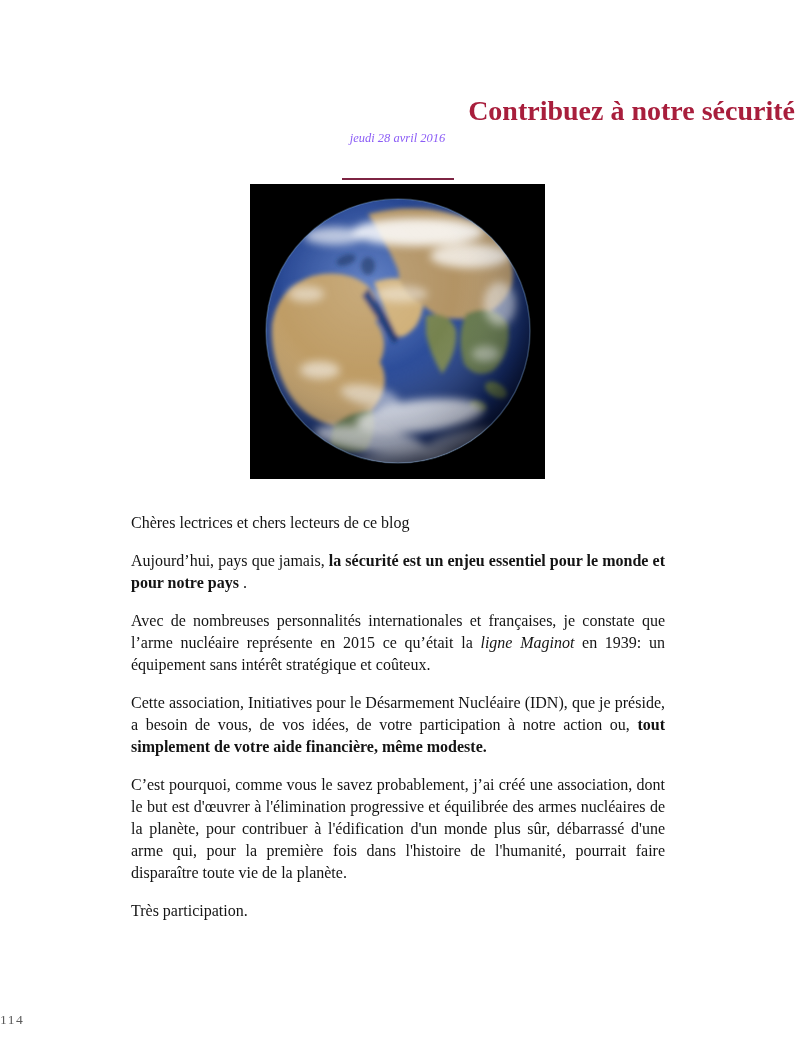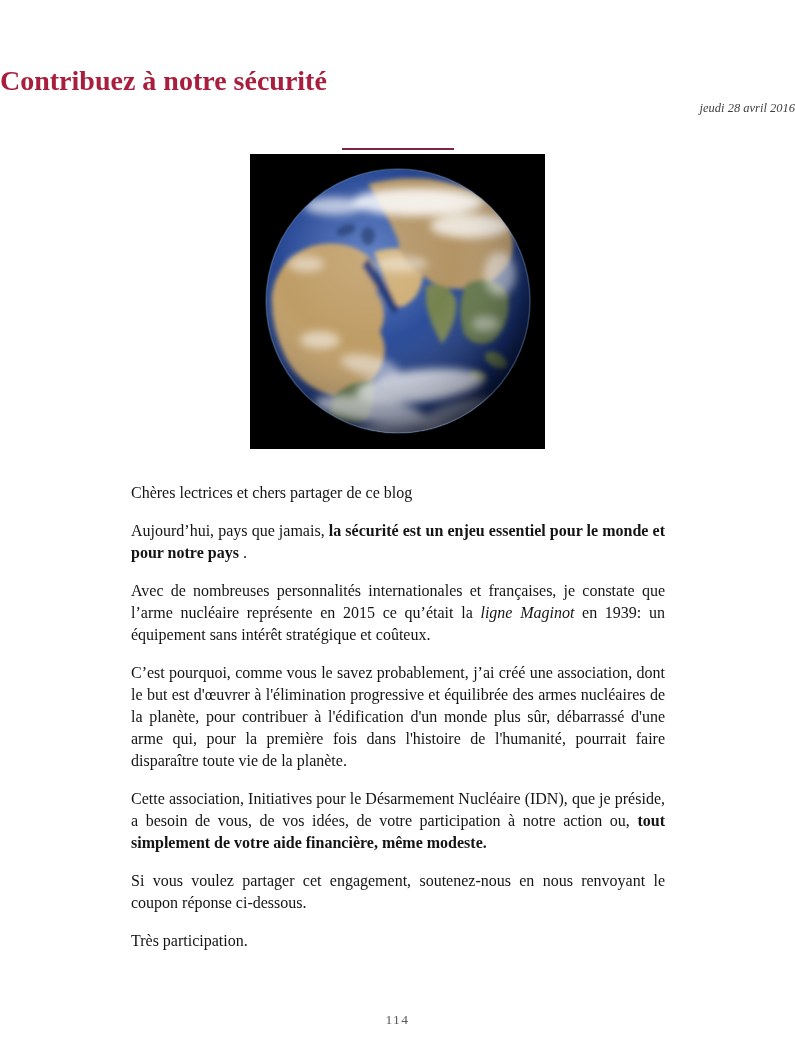--- a/index.html
+++ b/index.html
@@ -1,45 +1,45 @@
 <!DOCTYPE html>
 <html><head>
 <meta charset="utf-8">
 <style>
   html,body{margin:0;padding:0;background:#ffffff;}
   .page{
     position:relative;width:795px;height:1063px;background:#ffffff;overflow:hidden;
     font-family:"Liberation Serif","DejaVu Serif",serif;color:#141414;
   }
   .title{
-    margin:0;padding-top:65px;text-align:left;
+    margin:0;padding-top:95px;text-align:right;
     font-size:28px;line-height:32px;font-weight:bold;color:#a81e3c;
     font-family:"Liberation Serif","DejaVu Serif",serif;
   }
   .date{
-    text-align:right;font-style:italic;font-size:12.5px;line-height:16px;
-    margin-top:3px;color:#404040;
+    text-align:center;font-style:italic;font-size:12.5px;line-height:16px;
+    margin-top:3px;color:#8b5cf6;
   }
   .rule{
     width:112px;border:none;border-top:2px solid #7d2443;margin:32px auto 0;
   }
   .earth-fig{
     margin:4px auto 0;width:295px;height:295px;padding:0;display:block;
     background:#000000;
   }
   .earth-fig svg{display:block;}
   .body{
     margin:33px 130px 0 131px;
     font-size:16px;line-height:22px;text-align:justify;
   }
   .body p{margin:0 0 16px 0;}
   .body b{font-weight:bold;}
   .body i{font-style:italic;}
   .pagenum{
-    position:absolute;left:0;right:0;top:1012px;text-align:center;
+    position:absolute;left:0;right:0;top:1012px;
     font-size:13.5px;color:#5a5a5a;letter-spacing:1.5px;
   }
 </style>
 </head>
 <body>
 
 <div class="page">
 
   <h1 class="title">Contribuez à notre sécurité</h1>
   <div class="date">jeudi 28 avril 2016</div>
@@ -108,30 +108,29 @@
         </g>
 
         <circle cx="148" cy="147" r="132" fill="url(#shade)"></circle>
       </g>
 
       <circle cx="148" cy="147" r="132" fill="none" stroke="#8fb8e8" stroke-opacity="0.3" stroke-width="1.5"></circle>
     </svg>
   </figure>
 
   <div class="body">
-    <p>Chères lectrices et chers partager de ce blog</p>
+    <p>Chères lectrices et chers lecteurs de ce blog</p>
 
     <p><span>Aujourd’hui, pays que jamais, </span><b>la sécurité est un enjeu essentiel pour le monde et pour notre pays</b><span> .</span></p>
 
     <p><span>Avec de nombreuses personnalités internationales et françaises, je constate que l’arme nucléaire représente en 2015 ce qu’était la </span><i>ligne Maginot</i><span> en 1939: un équipement sans intérêt stratégique et coûteux.</span></p>
 
+    <p><span>Cette association, Initiatives pour le Désarmement Nucléaire (IDN), que je préside, a besoin de vous, de vos idées, de votre participation à notre action ou, </span><b>tout simplement de votre aide financière, même modeste.</b></p>
+
     <p>C’est pourquoi, comme vous le savez probablement, j’ai créé une association, dont le but est d'œuvrer à l'élimination progressive et équilibrée des armes nucléaires de la planète, pour contribuer à l'édification d'un monde plus sûr, débarrassé d'une arme qui, pour la première fois dans l'histoire de l'humanité, pourrait faire disparaître toute vie de la planète.</p>
 
-    <p><span>Cette association, Initiatives pour le Désarmement Nucléaire (IDN), que je préside, a besoin de vous, de vos idées, de votre participation à notre action ou, </span><b>tout simplement de votre aide financière, même modeste.</b></p>
-
-    <p>Si vous voulez partager cet engagement, soutenez-nous en nous renvoyant le coupon réponse ci-dessous.</p>
 
     <p>Très participation.</p>
   </div>
 
   <div class="pagenum">114</div>
 
 </div>
 
 </body></html>

